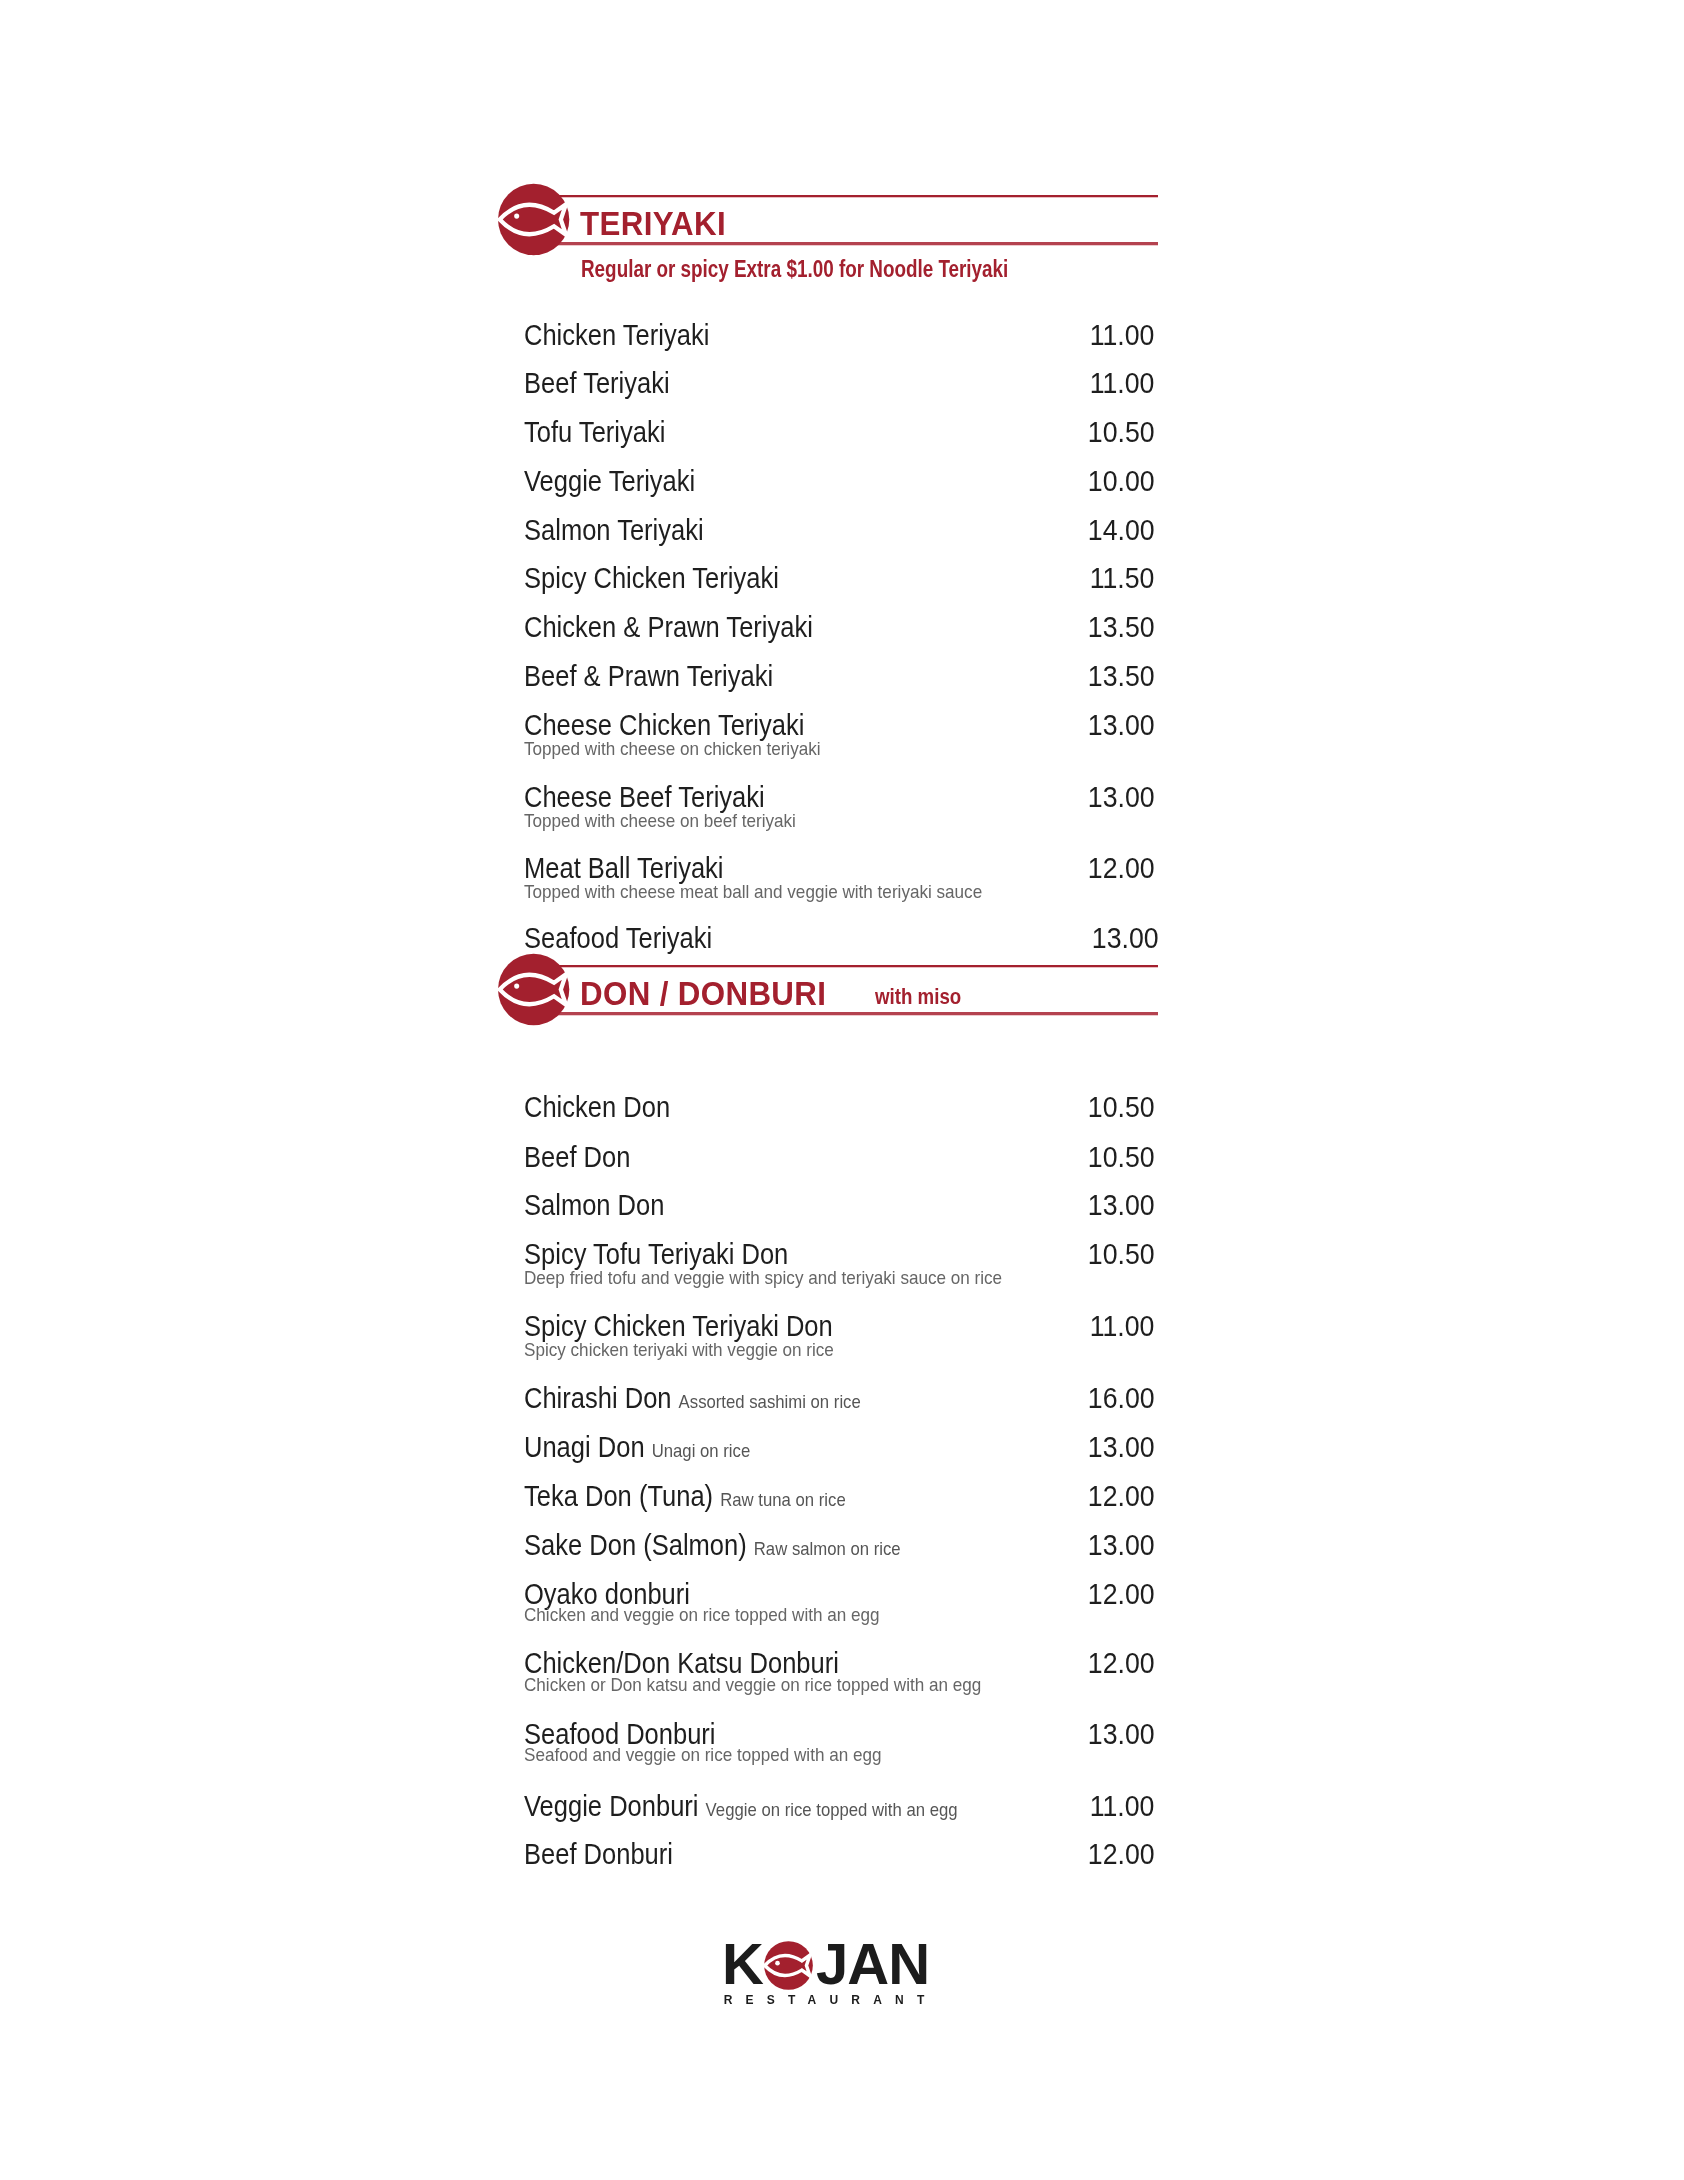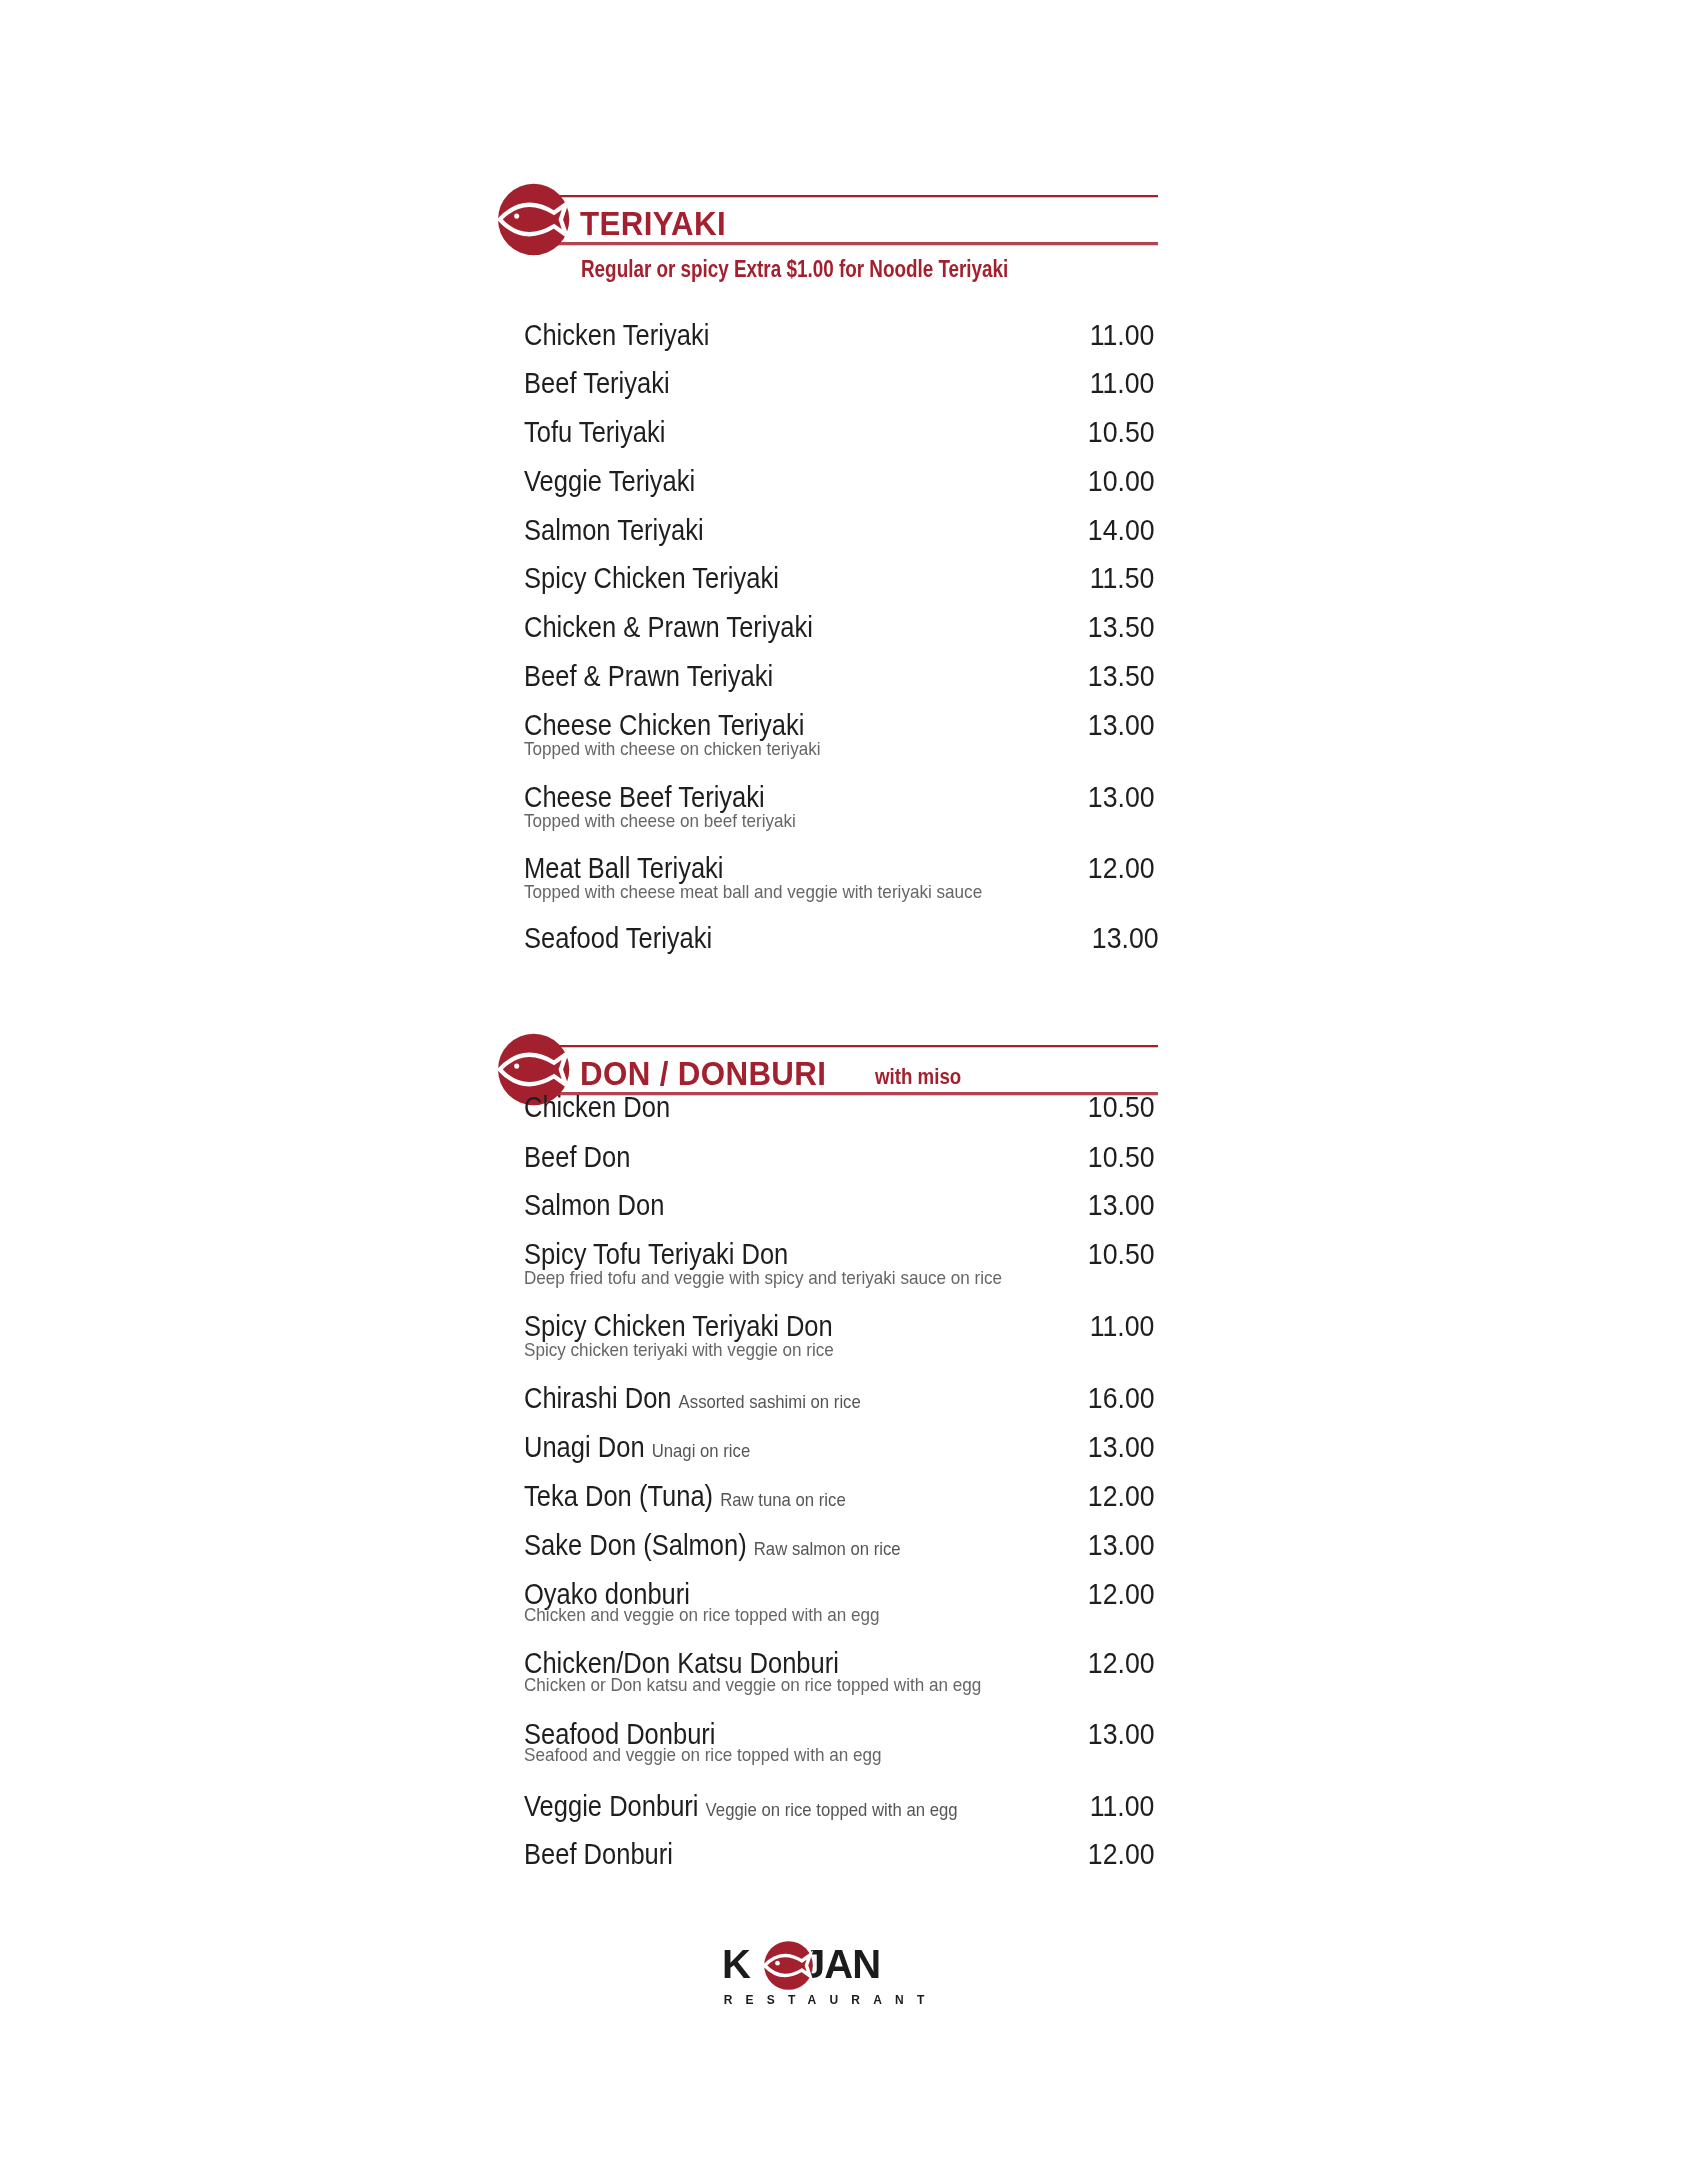--- a/index.html
+++ b/index.html
@@ -19,21 +19,21 @@
               white-space:nowrap; transform:scaleX(0.82); transform-origin:left top; }
   .row { position:absolute; left:524px; width:635px; }
   .name { position:absolute; left:0; top:0; font-size:29px; line-height:32px; color:#1e1e1e;
           white-space:nowrap; transform:scaleX(0.88); transform-origin:left top; }
   .inline-desc { font-size:19px; color:#555; }
   .desc { position:absolute; left:0; top:29px; font-size:19px; line-height:22px; color:#666;
           white-space:nowrap; transform:scaleX(0.9); transform-origin:left top; }
   .price { position:absolute; right:4.3px; top:0; font-size:29px; line-height:32px; color:#1e1e1e;
            white-space:nowrap; transform:scaleX(0.92); transform-origin:right top; }
   .logo { position:absolute; left:722px; top:1935px; width:230px; height:77px; }
-  .logo-word { position:absolute; left:0; top:0; font-weight:bold; font-size:40px; line-height:58px;
+  .logo-word { position:absolute; left:0; top:0; font-weight:bold; font-size:58px; line-height:58px;
                color:#1c1c1c; letter-spacing:-0.9px; white-space:nowrap; }
   .logo-word .gap { display:inline-block; width:53px; }
   .logo-circle { position:absolute; left:41px; top:5.1px; width:51px; height:51px; }
   .logo-sub { position:absolute; left:1.7px; top:58px; width:230px; font-weight:bold; font-size:12px;
               letter-spacing:13.2px; color:#1c1c1c; white-space:nowrap; }
 </style>
 </head>
 <body>
 
 <div class="section-header" style="top:182px;">
@@ -93,21 +93,21 @@
 <div class="row" style="top:852px;">
   <span class="name">Meat Ball Teriyaki</span>
   <span class="desc">Topped with cheese meat ball and veggie with teriyaki sauce</span>
   <span class="price">12.00</span>
 </div>
 <div class="row" style="top:922px;">
   <span class="name">Seafood  Teriyaki</span>
   <span class="price" style="right:0;">13.00</span>
 </div>
 
-<div class="section-header" style="top:1032px;">
+<div class="section-header" style="top:952px;">
   <div class="hdr-line top"></div>
   <div class="hdr-line bottom"></div>
   <svg class="fish" viewBox="0 0 86 88">
     <circle cx="42" cy="44" r="42" fill="#a3202e"></circle>
     <path d="M2 44 Q30 14 66 36 L80 26 L74 44 L80 62 L66 52 Q30 74 2 44 Z" fill="none" stroke="#fff" stroke-width="5"></path>
     <circle cx="22" cy="40" r="3" fill="#fff"></circle>
   </svg>
   <div class="hdr-title">DON / DONBURI</div>
   <div class="hdr-note" style="left:377px; top:31.5px;">with miso</div>
 </div>

